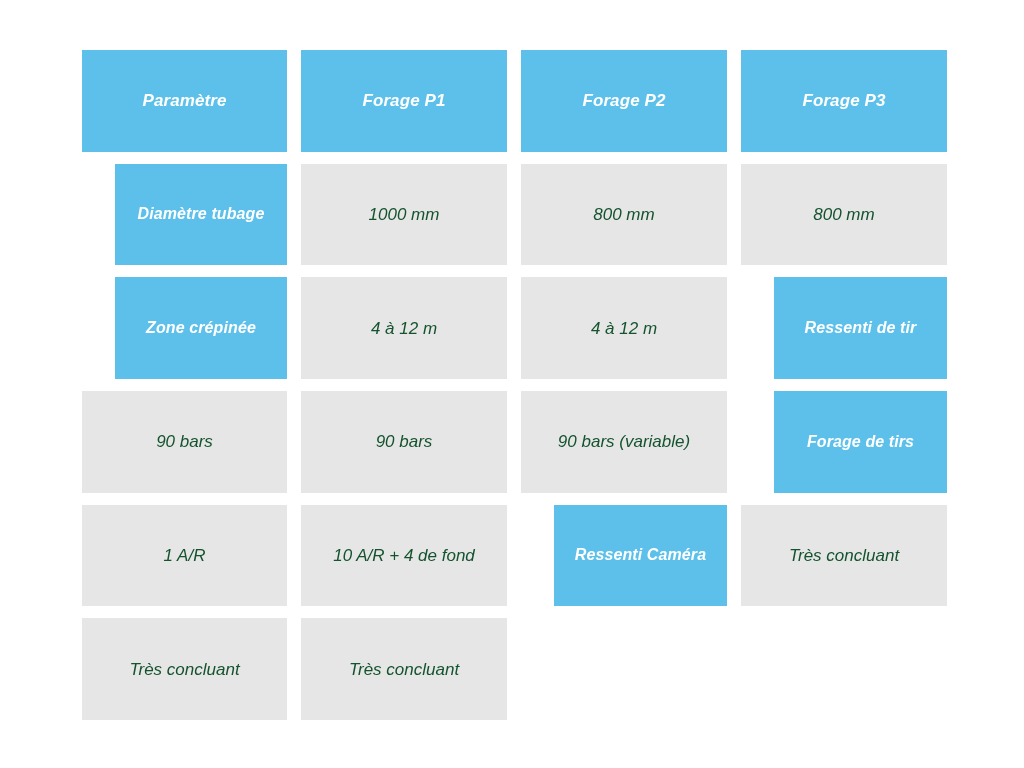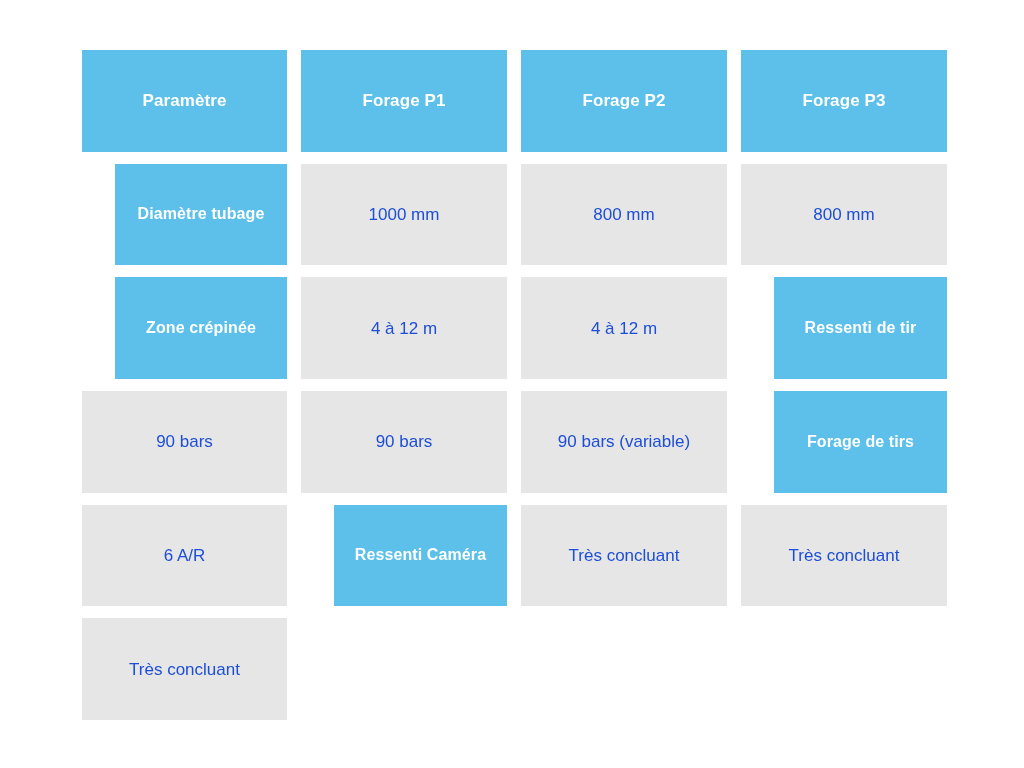--- a/index.html
+++ b/index.html
@@ -1,15 +1,15 @@
 <!DOCTYPE html>
 <html><head>
 <meta charset="utf-8">
 <style>
-  * { box-sizing: border-box; margin: 0; padding: 0; }
+  * { box-sizing: border-box; margin: 0; padding: 0; font-style: italic; }
 
   html, body {
     width: 1024px;
     height: 768px;
     background: #ffffff;
     font-family: "Liberation Sans", sans-serif;
     overflow: hidden;
   }
 
   #comparison-table {
@@ -49,21 +49,21 @@
     color: #ffffff;
     font-weight: bold;
     font-size: 16px;
     letter-spacing: 0.1px;
     margin-left: 33px;
   }
 
   
   .cell.value {
     background: #e6e6e6;
-    color: #1d4ed8;
+    color: #14532d;
     font-weight: normal;
     font-size: 17px;
   }
 </style>
 </head>
 <body>
 
 <div id="comparison-table">
 
   <div class="cell header">Paramètre</div>
@@ -79,20 +79,21 @@
   <div class="cell rowlabel">Zone crépinée</div>
   <div class="cell value">4 à 12 m</div>
   <div class="cell value">4 à 12 m</div>
 
   <div class="cell rowlabel">Ressenti de tir</div>
   <div class="cell value">90 bars</div>
   <div class="cell value">90 bars</div>
   <div class="cell value">90 bars (variable)</div>
 
   <div class="cell rowlabel">Forage de tirs</div>
-  <div class="cell value">6 A/R</div>
+  <div class="cell value">1 A/R</div>
+  <div class="cell value">10 A/R + 4 de fond</div>
 
   <div class="cell rowlabel">Ressenti Caméra</div>
   <div class="cell value">Très concluant</div>
   <div class="cell value">Très concluant</div>
   <div class="cell value">Très concluant</div>
 
 </div>
 
 </body></html>

